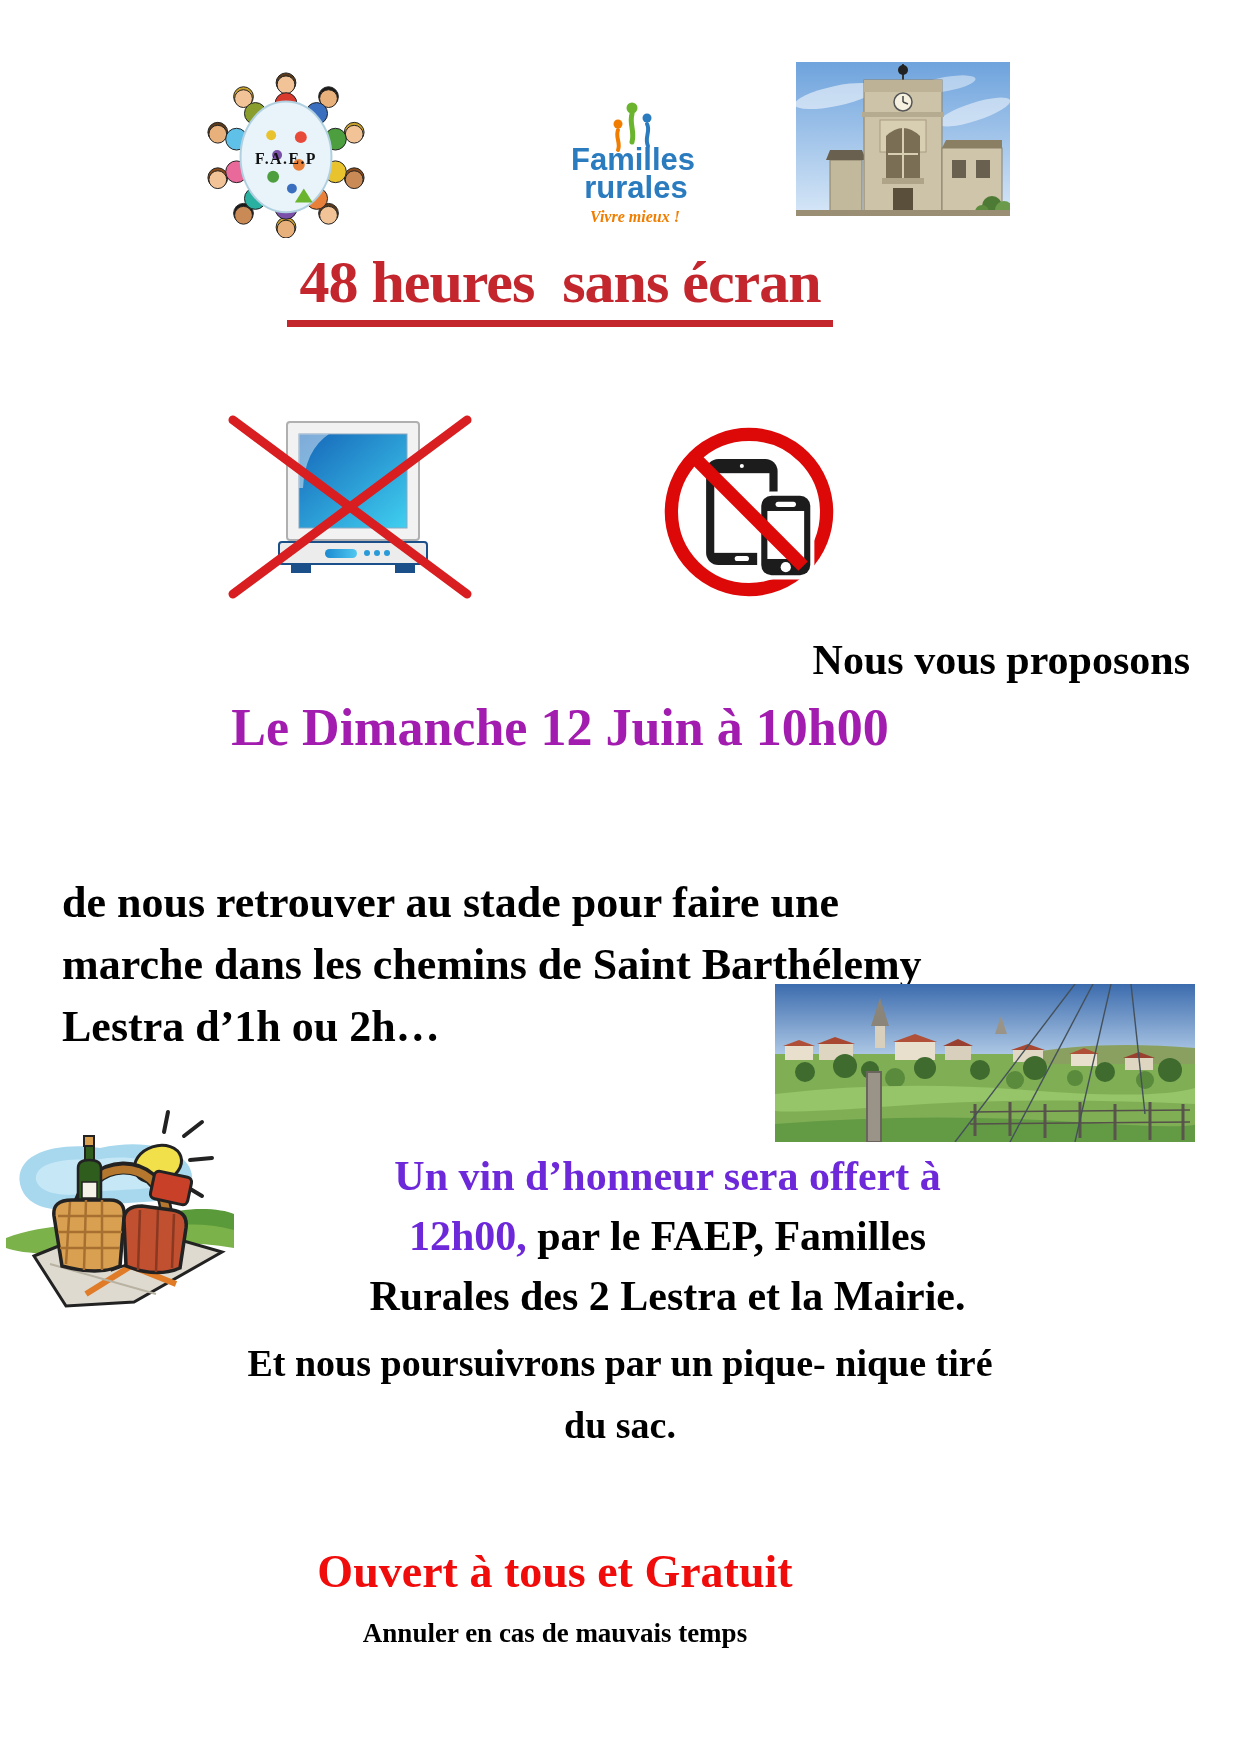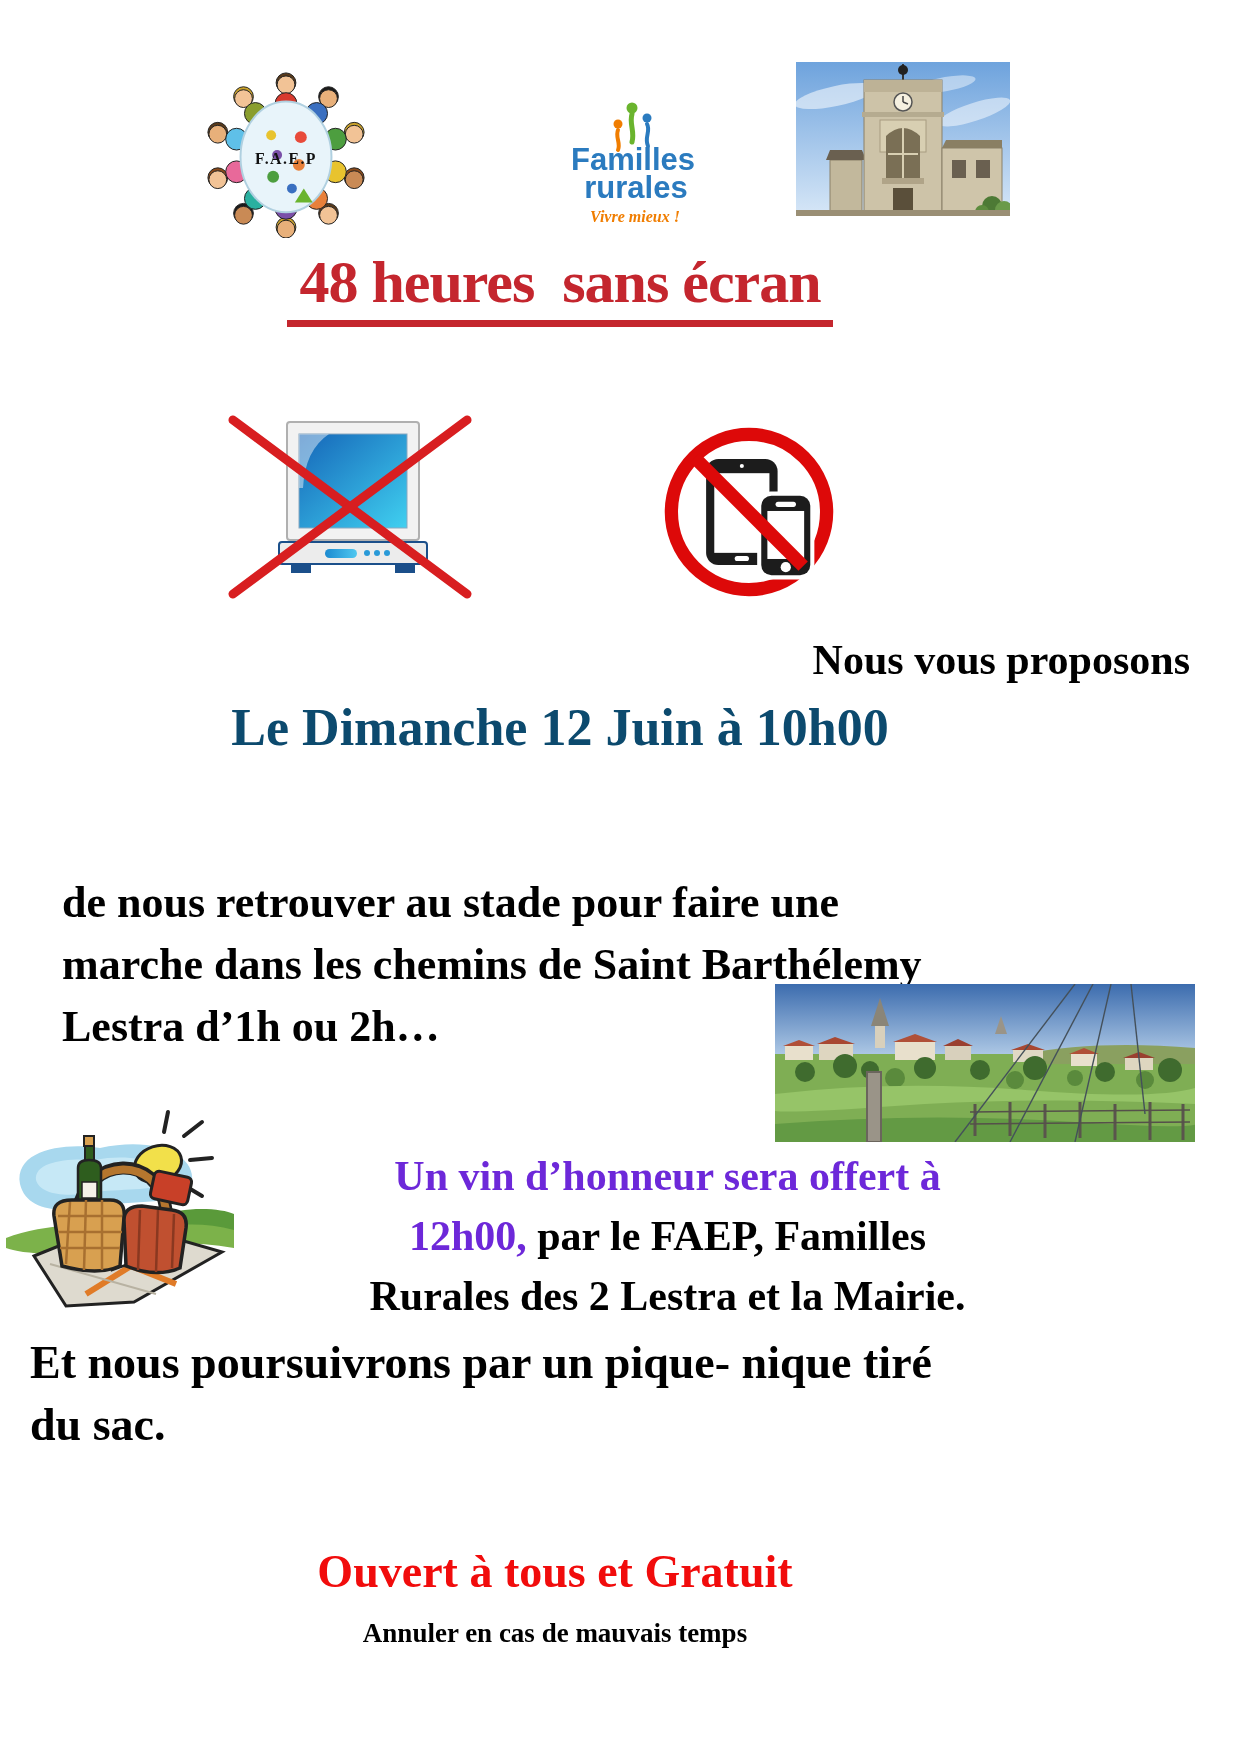--- a/index.html
+++ b/index.html
@@ -28,34 +28,34 @@
     left:0;top:320px;width:1110px;
     font-size:47px;text-align:center;letter-spacing:-1px;
   }
   .proposons-line{
     left:30px;top:636px;width:1160px;
     font-size:42px;text-align:right;
   }
   .date-line{
     left:0;top:698px;width:1120px;
     font-size:52px;text-align:center;
-    color:#0c4a6e;
+    color:#a21caf;
   }
   .walk-par{
     left:62px;top:872px;width:1090px;
     font-size:44px;line-height:62px;text-align:left;
   }
   .vin-block{
     left:245px;top:1146px;width:845px;
     font-size:42px;line-height:60px;text-align:center;
   }
   .red{color:#6d28d9;}
   .pique-block{
     left:30px;top:1332px;width:1180px;
-    font-size:46px;line-height:62px;text-align:left;
+    font-size:38px;line-height:62px;text-align:center;
   }
   .footer-open{
     left:0;top:1545px;width:1110px;
     font-size:46px;text-align:center;color:#f10c0c;
   }
   .footer-note{
     left:0;top:1618px;width:1110px;
     font-size:27px;text-align:center;
   }
   .img-box{display:block;text-decoration:underline;}

